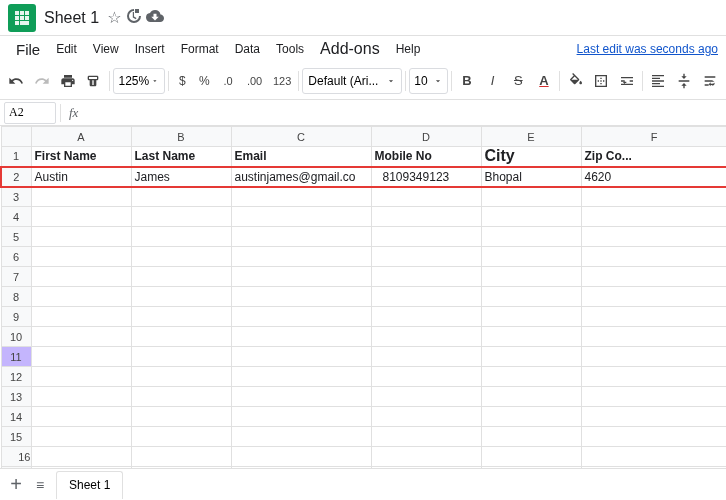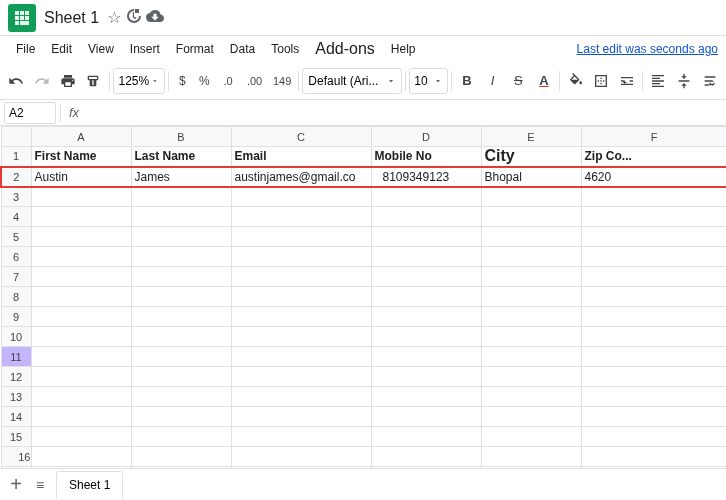--- a/index.html
+++ b/index.html
@@ -37,21 +37,21 @@
       </svg>
   </span>
   <span style="font-size:15px;color:#5f6368;cursor:pointer;">
     <svg width="18" height="18" viewBox="0 0 24 24" fill="#5f6368">
         <path d="M19.35 10.04A7.49 7.49 0 0 0 12 4C9.11 4 6.6 5.64 5.35 8.04A5.994 5.994 0 0 0 0 14c0 3.31 2.69 6 6 6h13c2.76 0 5-2.24 5-5 0-2.64-2.05-4.78-4.65-4.96zM17 13l-5 5-5-5h3V9h4v4h3z"></path>
       </svg>
   </span>
 </div>
 
 <div style="display:flex;align-items:center;height:26px;padding:0 8px;background:#fff;">
-  <span style="padding:3px 8px;font-size:12px;color:#202124;cursor:pointer;border-radius:3px;">File</span>
+  <span style="padding:3px 8px;font-size:15px;color:#202124;cursor:pointer;border-radius:3px;">File</span>
   <span style="padding:3px 8px;font-size:12px;color:#202124;cursor:pointer;border-radius:3px;">Edit</span>
   <span style="padding:3px 8px;font-size:12px;color:#202124;cursor:pointer;border-radius:3px;">View</span>
   <span style="padding:3px 8px;font-size:12px;color:#202124;cursor:pointer;border-radius:3px;">Insert</span>
   <span style="padding:3px 8px;font-size:12px;color:#202124;cursor:pointer;border-radius:3px;">Format</span>
   <span style="padding:3px 8px;font-size:12px;color:#202124;cursor:pointer;border-radius:3px;">Data</span>
   <span style="padding:3px 8px;font-size:12px;color:#202124;cursor:pointer;border-radius:3px;">Tools</span>
   <span style="padding:3px 8px;font-size:16px;color:#202124;cursor:pointer;border-radius:3px;">Add-ons</span>
   <span style="padding:3px 8px;font-size:12px;color:#202124;cursor:pointer;border-radius:3px;">Help</span>
   <span style="font-size:12px;color:#1155cc;text-decoration:underline;margin-left:auto;cursor:pointer;">Last edit was seconds ago</span>
 </div>
@@ -88,21 +88,21 @@
     <svg width="10" height="10" viewBox="0 0 24 24" fill="#444">
         <path d="M7 10l5 5 5-5z"></path>
       </svg>
   </div>
   <div style="width:1px;height:20px;background:#e0e0e0;margin:0 2px;"></div>
 
   <div style="width:22px;height:26px;display:flex;align-items:center;justify-content:center;cursor:pointer;border-radius:3px;font-size:12px;color:#444;" title="Format as currency">$</div>
   <div style="width:22px;height:26px;display:flex;align-items:center;justify-content:center;cursor:pointer;border-radius:3px;font-size:12px;color:#444;" title="Format as percent">%</div>
   <div style="width:26px;height:26px;display:flex;align-items:center;justify-content:center;cursor:pointer;border-radius:3px;font-size:11px;color:#444;" title="Decrease decimal">.0</div>
   <div style="width:28px;height:26px;display:flex;align-items:center;justify-content:center;cursor:pointer;border-radius:3px;font-size:11px;color:#444;" title="Increase decimal">.00</div>
-  <div style="width:28px;height:26px;display:flex;align-items:center;justify-content:center;cursor:pointer;border-radius:3px;font-size:11px;color:#444;" title="More formats">149</div>
+  <div style="width:28px;height:26px;display:flex;align-items:center;justify-content:center;cursor:pointer;border-radius:3px;font-size:11px;color:#444;" title="More formats">123</div>
   <div style="width:1px;height:20px;background:#e0e0e0;margin:0 2px;"></div>
 
   <div style="display:flex;align-items:center;border:1px solid #dadce0;border-radius:3px;padding:0 5px;font-size:12px;cursor:pointer;gap:2px;height:26px;min-width:100px;justify-content:space-between;">
     <span>Default (Ari...</span>
     <svg width="10" height="10" viewBox="0 0 24 24" fill="#444">
         <path d="M7 10l5 5 5-5z"></path>
       </svg>
   </div>
   <div style="width:1px;height:20px;background:#e0e0e0;margin:0 2px;"></div>
 
@@ -153,21 +153,21 @@
         <path d="M8 19h3v4h2v-4h3l-4-4-4 4zm8-14h-3V1h-2v4H8l4 4 4-4zM4 11v2h16v-2H4z"></path>
       </svg>
   </div>
   <div style="width:26px;height:26px;display:flex;align-items:center;justify-content:center;cursor:pointer;border-radius:3px;" title="Text wrapping">
     <svg width="16" height="16" viewBox="0 0 24 24" fill="#444">
         <path d="M4 19h6v-2H4v2zM20 5H4v2h16V5zm-3 6H4v2h13.25c.83 0 1.5.67 1.5 1.5S15.08 16 14.25 16H13v-2l-3 3 3 3v-2h1.25C16.87 20 19 17.87 19 15.5S16.87 11 14.25 11z"></path>
       </svg>
   </div>
 </div>
 
-<div style="display:flex;align-items:center;height:26px;border-bottom:1px solid #e0e0e0;padding:0 4px;gap:4px;background:#fff;">
+<div style="display:flex;align-items:center;height:26px;border-bottom:1px solid #e0e0e0;padding:0 4px;gap:4px;background:#fff;font-family:Liberation Serif, serif;">
   <div style="width:52px;height:22px;border:1px solid #dadce0;border-radius:2px;font-size:12px;padding:0 4px;display:flex;align-items:center;background:#fff;">
     <span>A2</span>
   </div>
   <div style="width:1px;height:18px;background:#e0e0e0;"></div>
   <span style="font-size:13px;color:#5f6368;padding:0 4px;font-style:italic;">fx</span>
   <div style="flex:1;font-size:12px;height:22px;"></div>
 </div>
 
 <div style="overflow:hidden;background:#fff;">
   <table style="border-collapse:collapse;table-layout:fixed;width:100%;">

